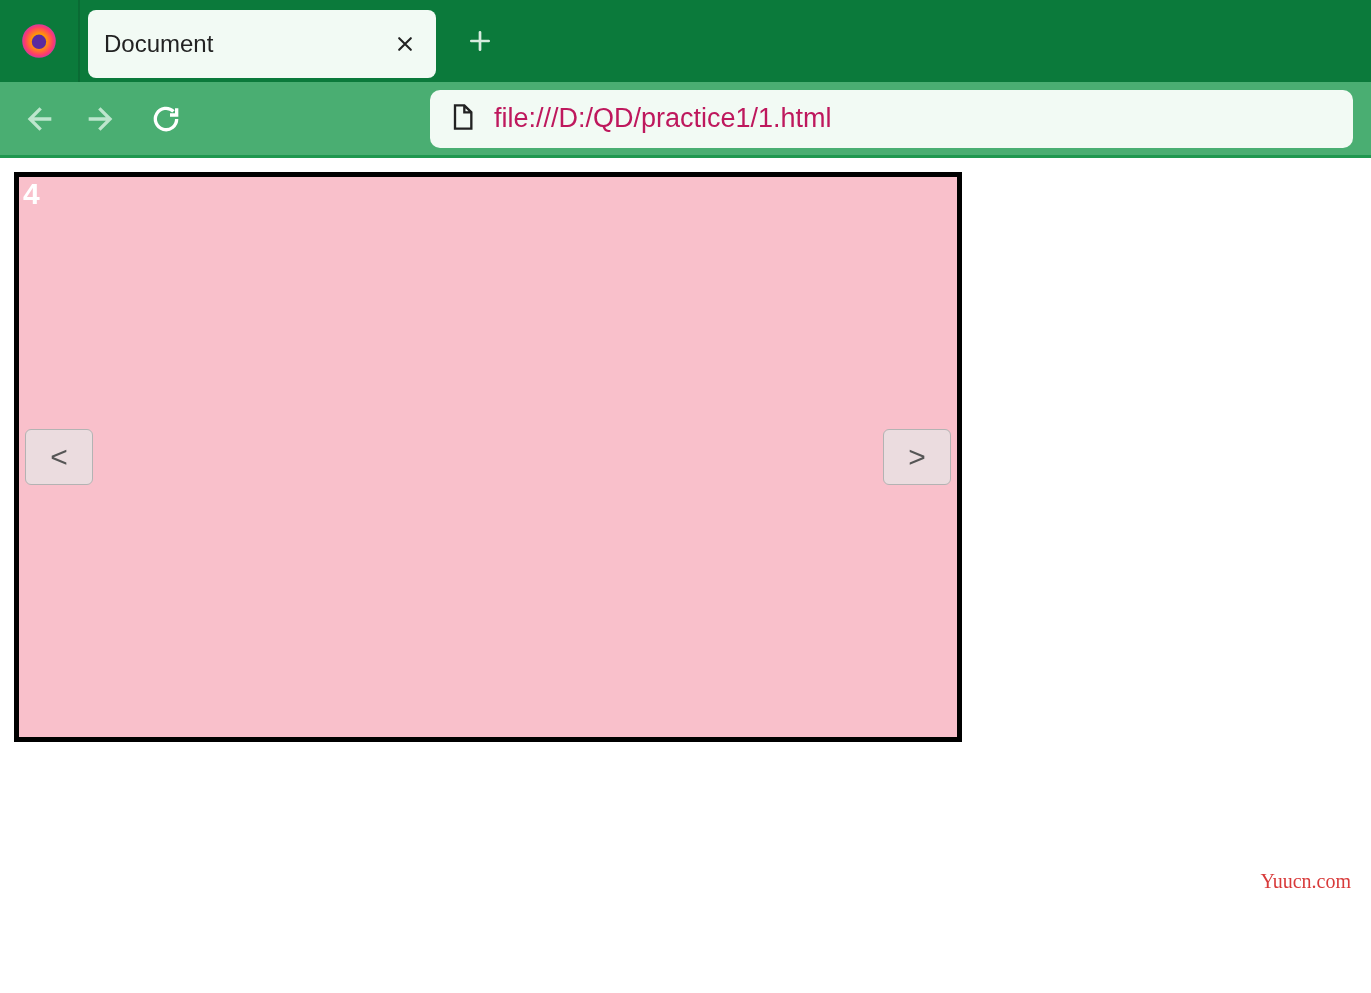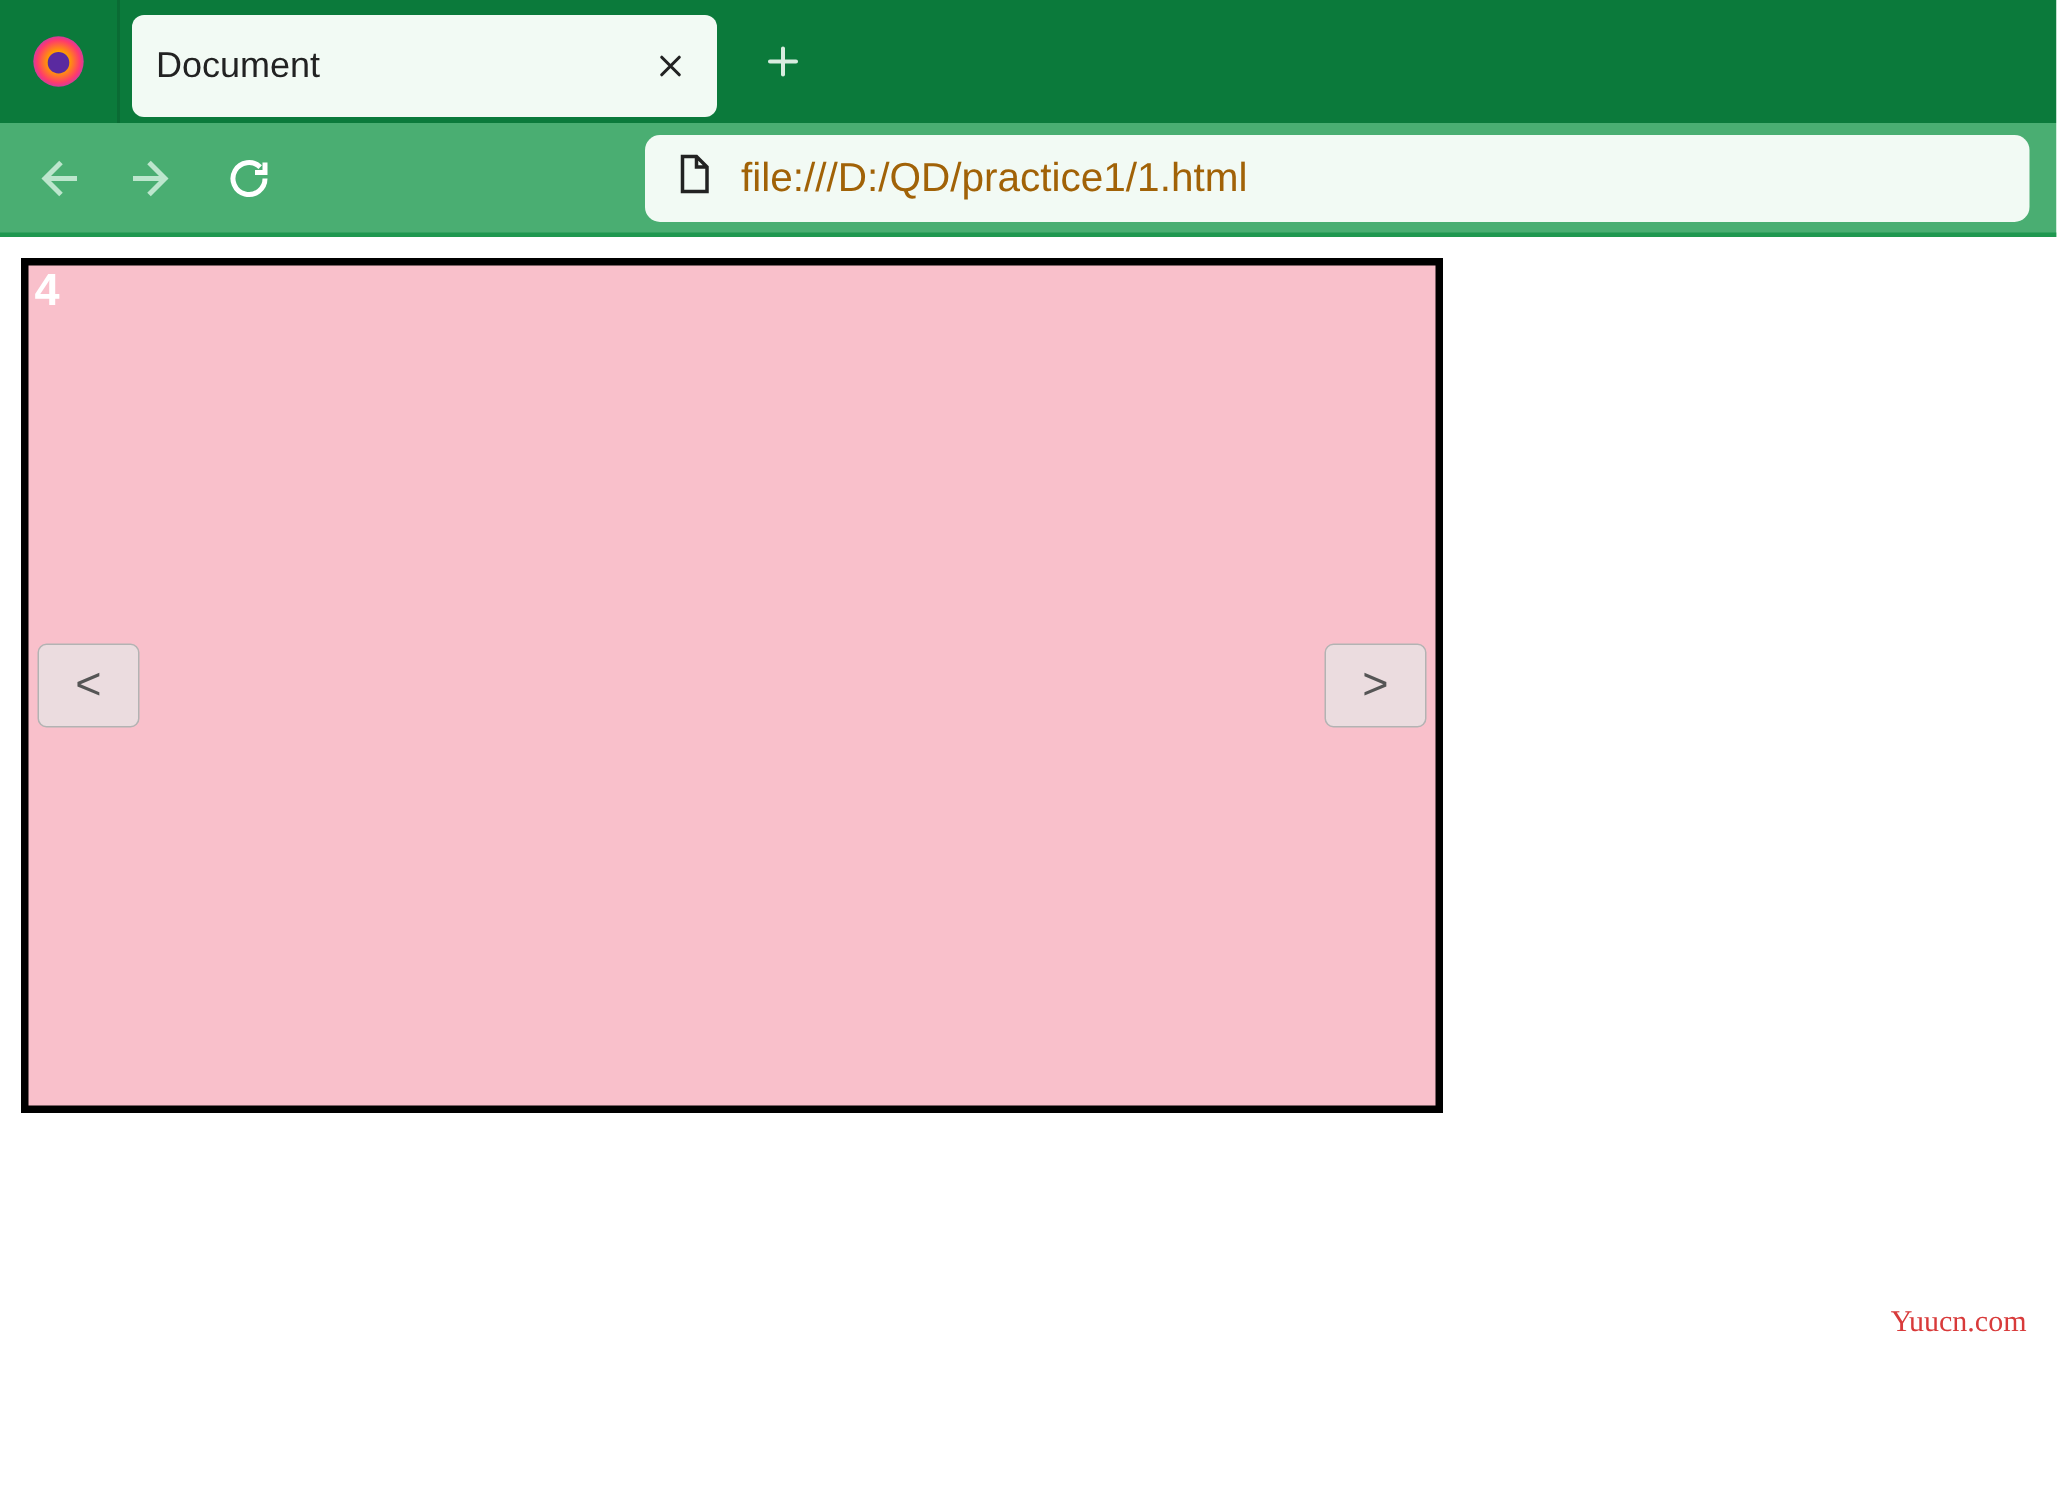--- a/index.html
+++ b/index.html
@@ -38,21 +38,21 @@
     }
     .tab {
       background: #f2faf4;
       height: 68px;
       border-radius: 8px;
       margin-left: 8px;
       margin-top: 6px;
       display: flex;
       align-items: center;
       padding: 0 16px;
-      width: 390px;
+      width: 348px;
       justify-content: space-between;
     }
     .tab-title {
       font-size: 24px;
       color: #222;
     }
     .tab-close {
       font-size: 24px;
       color: #222;
       width: 30px;
@@ -115,21 +115,21 @@
     }
     .url-icon svg {
       width: 28px;
       height: 28px;
       stroke: #222;
       stroke-width: 2;
       fill: none;
     }
     .url-text {
       font-size: 27px;
-      color: #a16207;
+      color: #be185d;
       flex: 1;
     }
     
     .content {
       padding: 14px;
       position: relative;
     }
     .slider-box {
       border: 5px solid #000;
       background: #f9c0cb;

